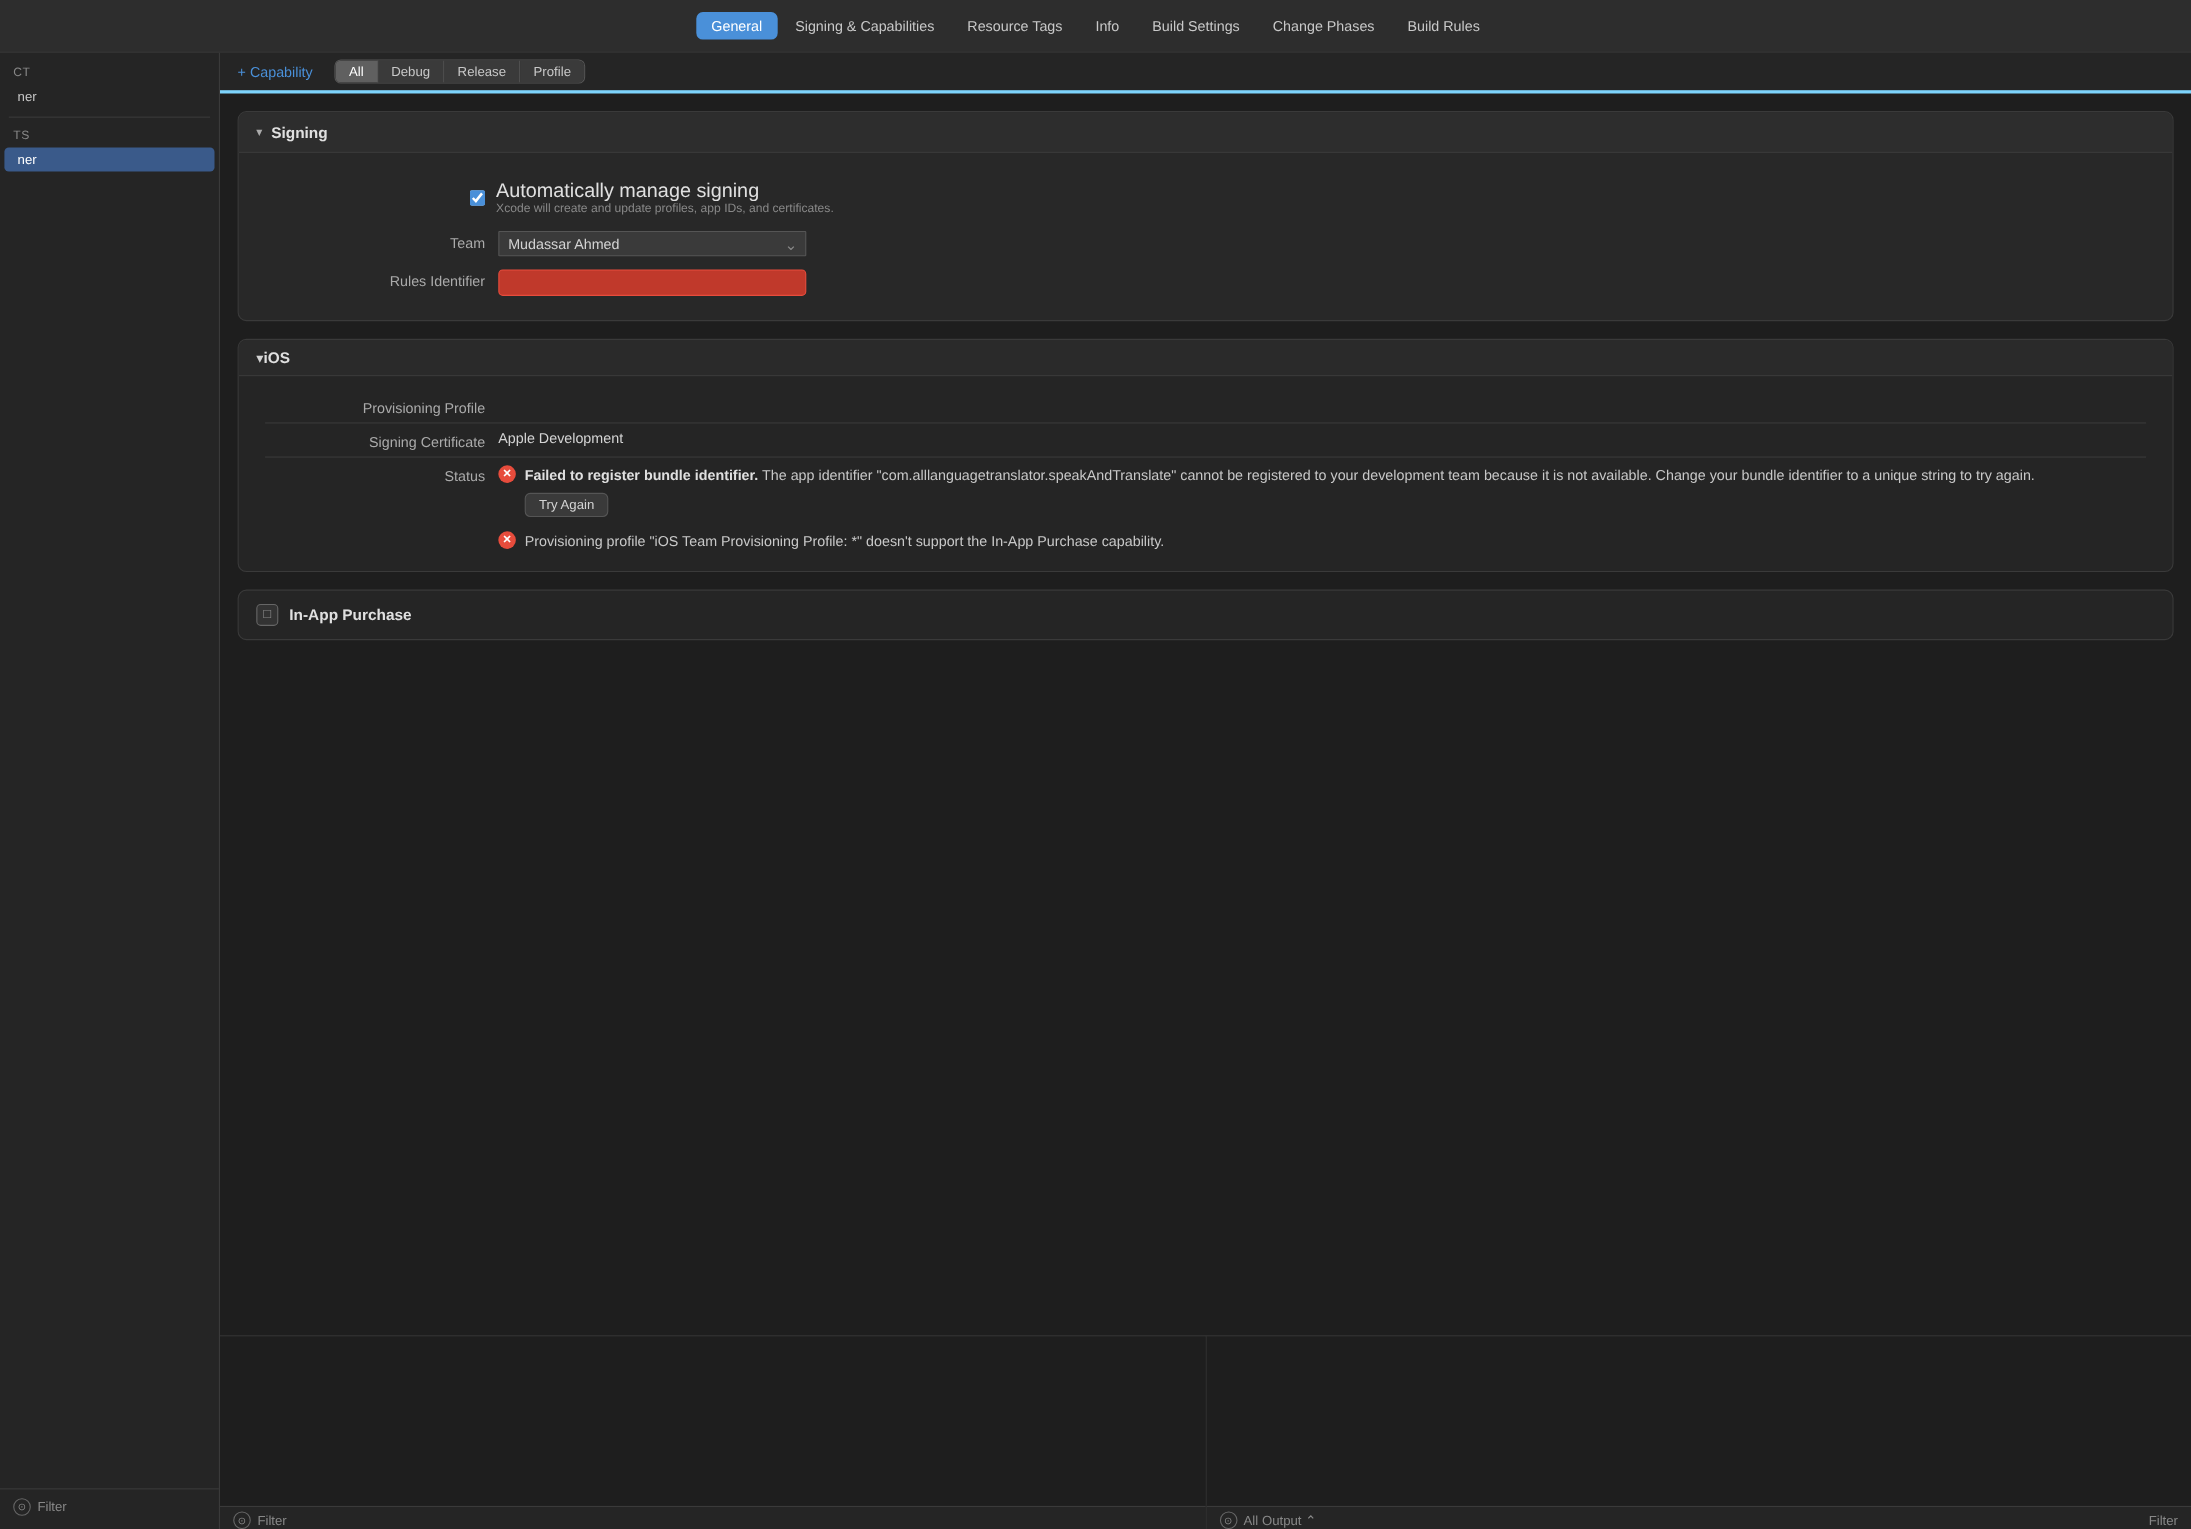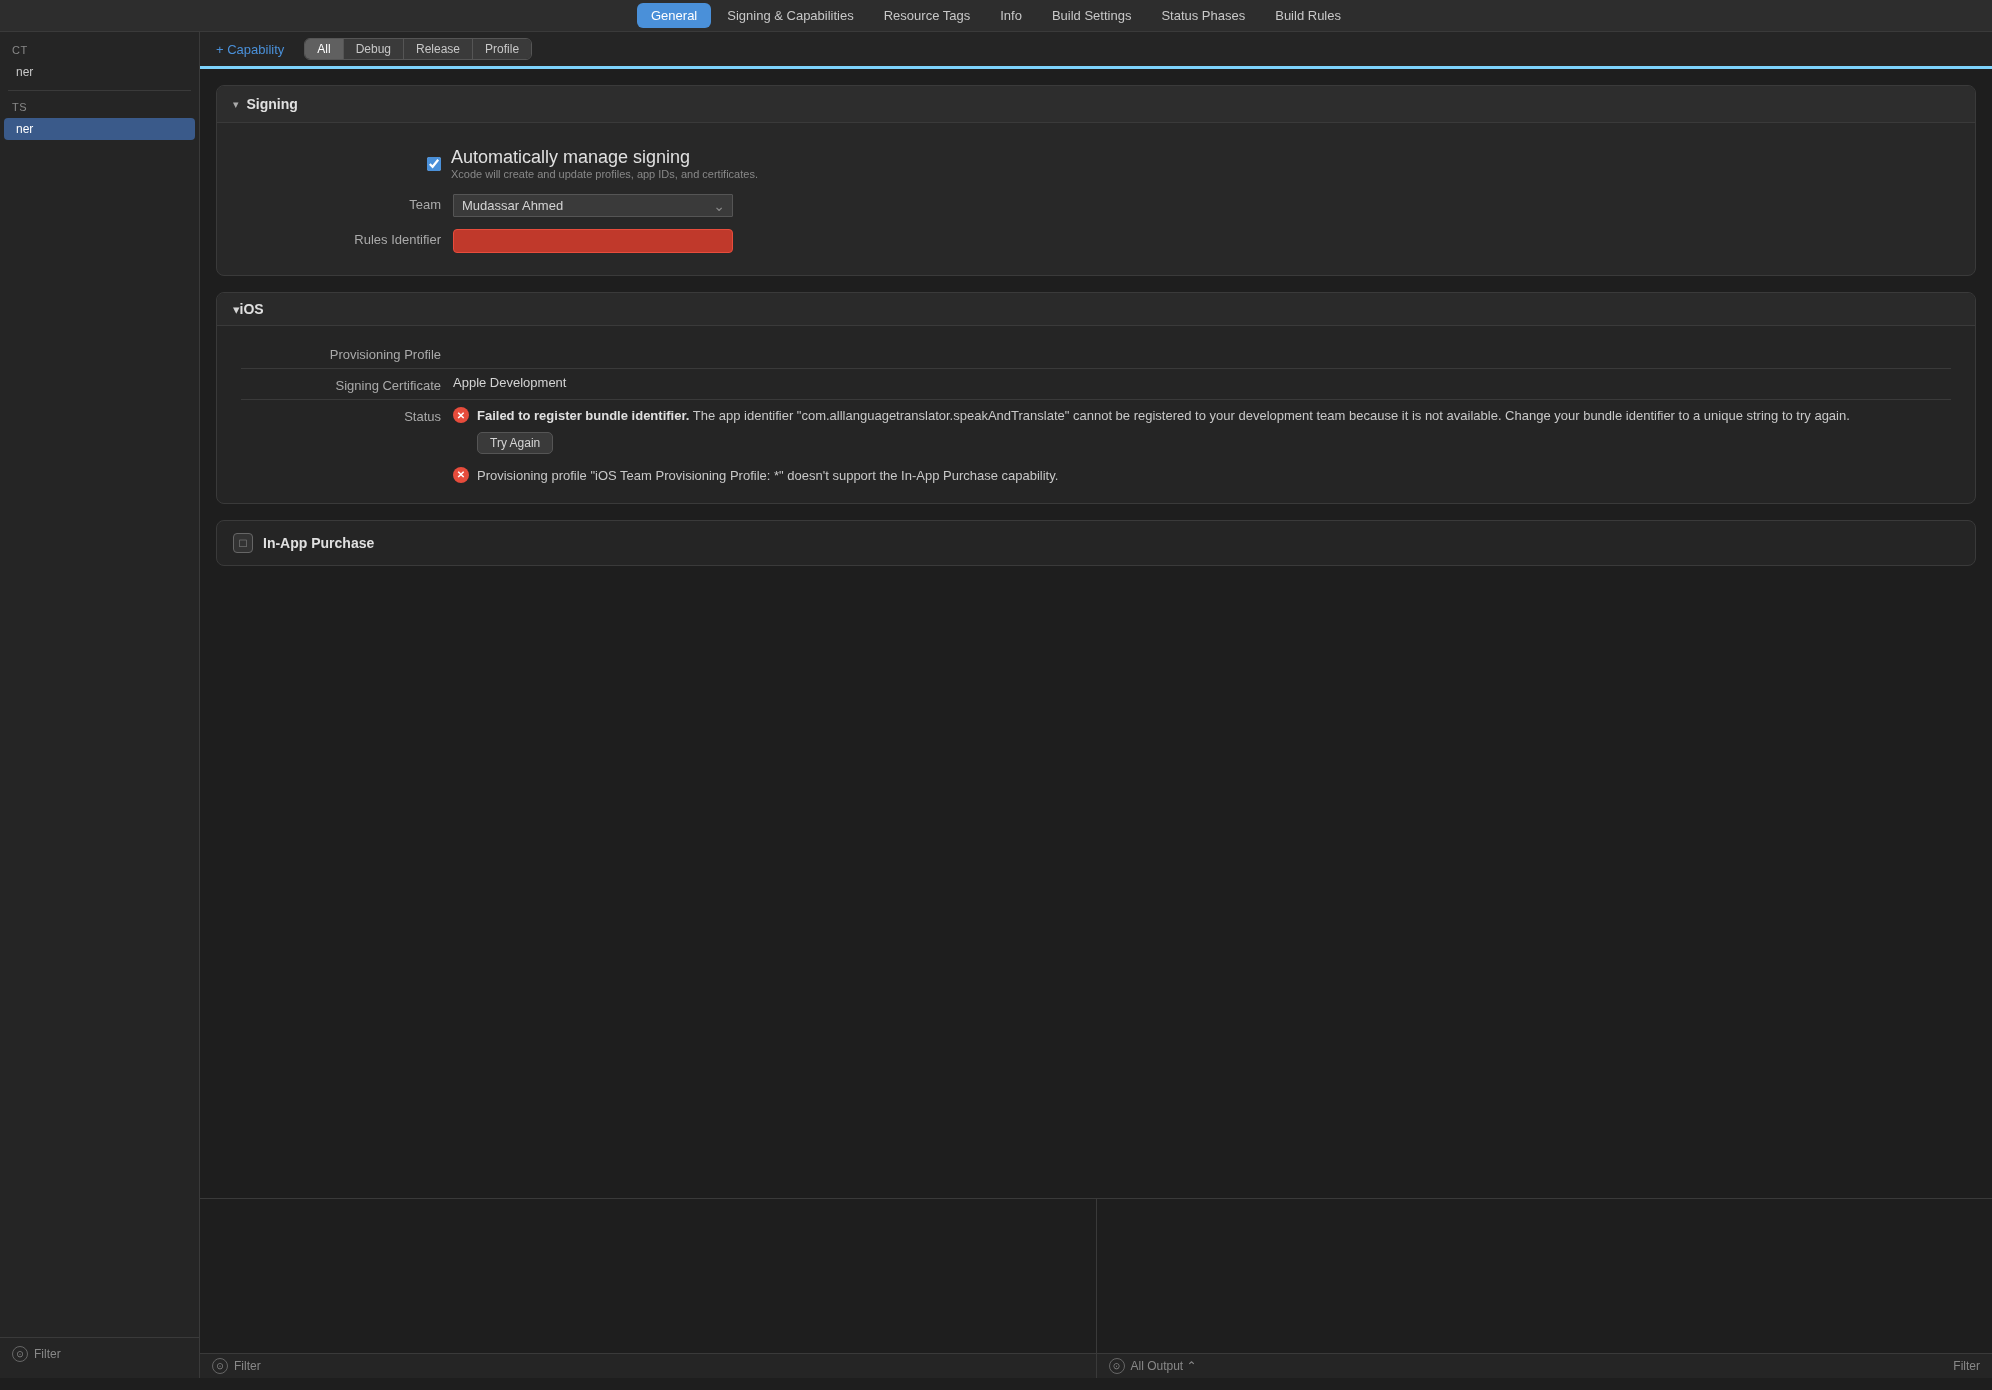--- a/index.html
+++ b/index.html
@@ -13,21 +13,21 @@
       overflow: hidden;
     }
 
     
     .top-tab-bar {
       background: #2d2d2d;
       border-bottom: 1px solid #3a3a3a;
       display: flex;
       align-items: center;
       justify-content: center;
-      height: 32px;
+      height: 48px;
       gap: 2px;
       padding: 0 20px;
     }
     .top-tab {
       padding: 5px 14px;
       border-radius: 6px;
       cursor: pointer;
       font-size: 13px;
       color: #c8c8c8;
       white-space: nowrap;
@@ -409,21 +409,21 @@
   </style>
 </head>
 <body>
 
 <div class="top-tab-bar">
   <div class="top-tab active">General</div>
   <div class="top-tab">Signing &amp; Capabilities</div>
   <div class="top-tab">Resource Tags</div>
   <div class="top-tab">Info</div>
   <div class="top-tab">Build Settings</div>
-  <div class="top-tab">Status Phases</div>
+  <div class="top-tab">Change Phases</div>
   <div class="top-tab">Build Rules</div>
 </div>
 
 <div class="main-layout">
 
   <div class="sidebar">
     <div class="sidebar-section-label">CT</div>
     <div class="sidebar-item">ner</div>
     <div class="sidebar-divider"></div>
     <div class="sidebar-section-label">TS</div>

